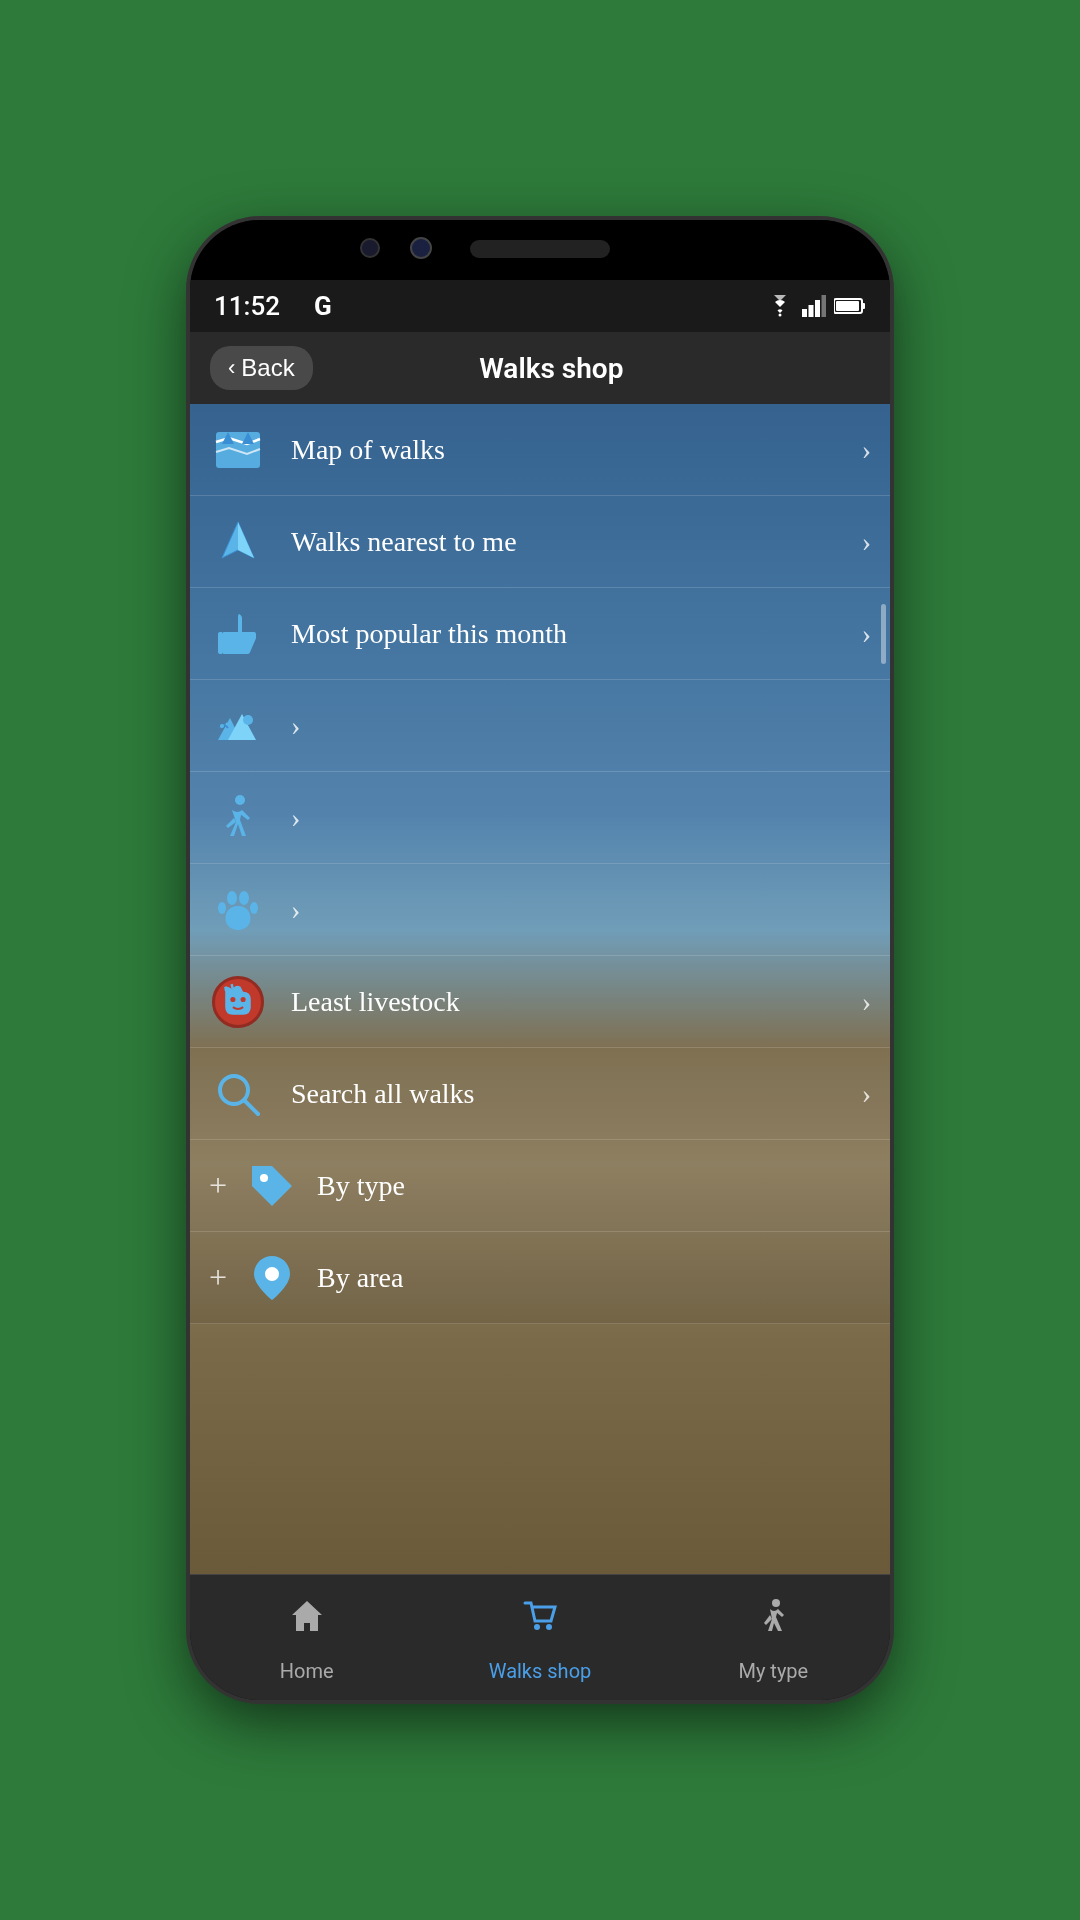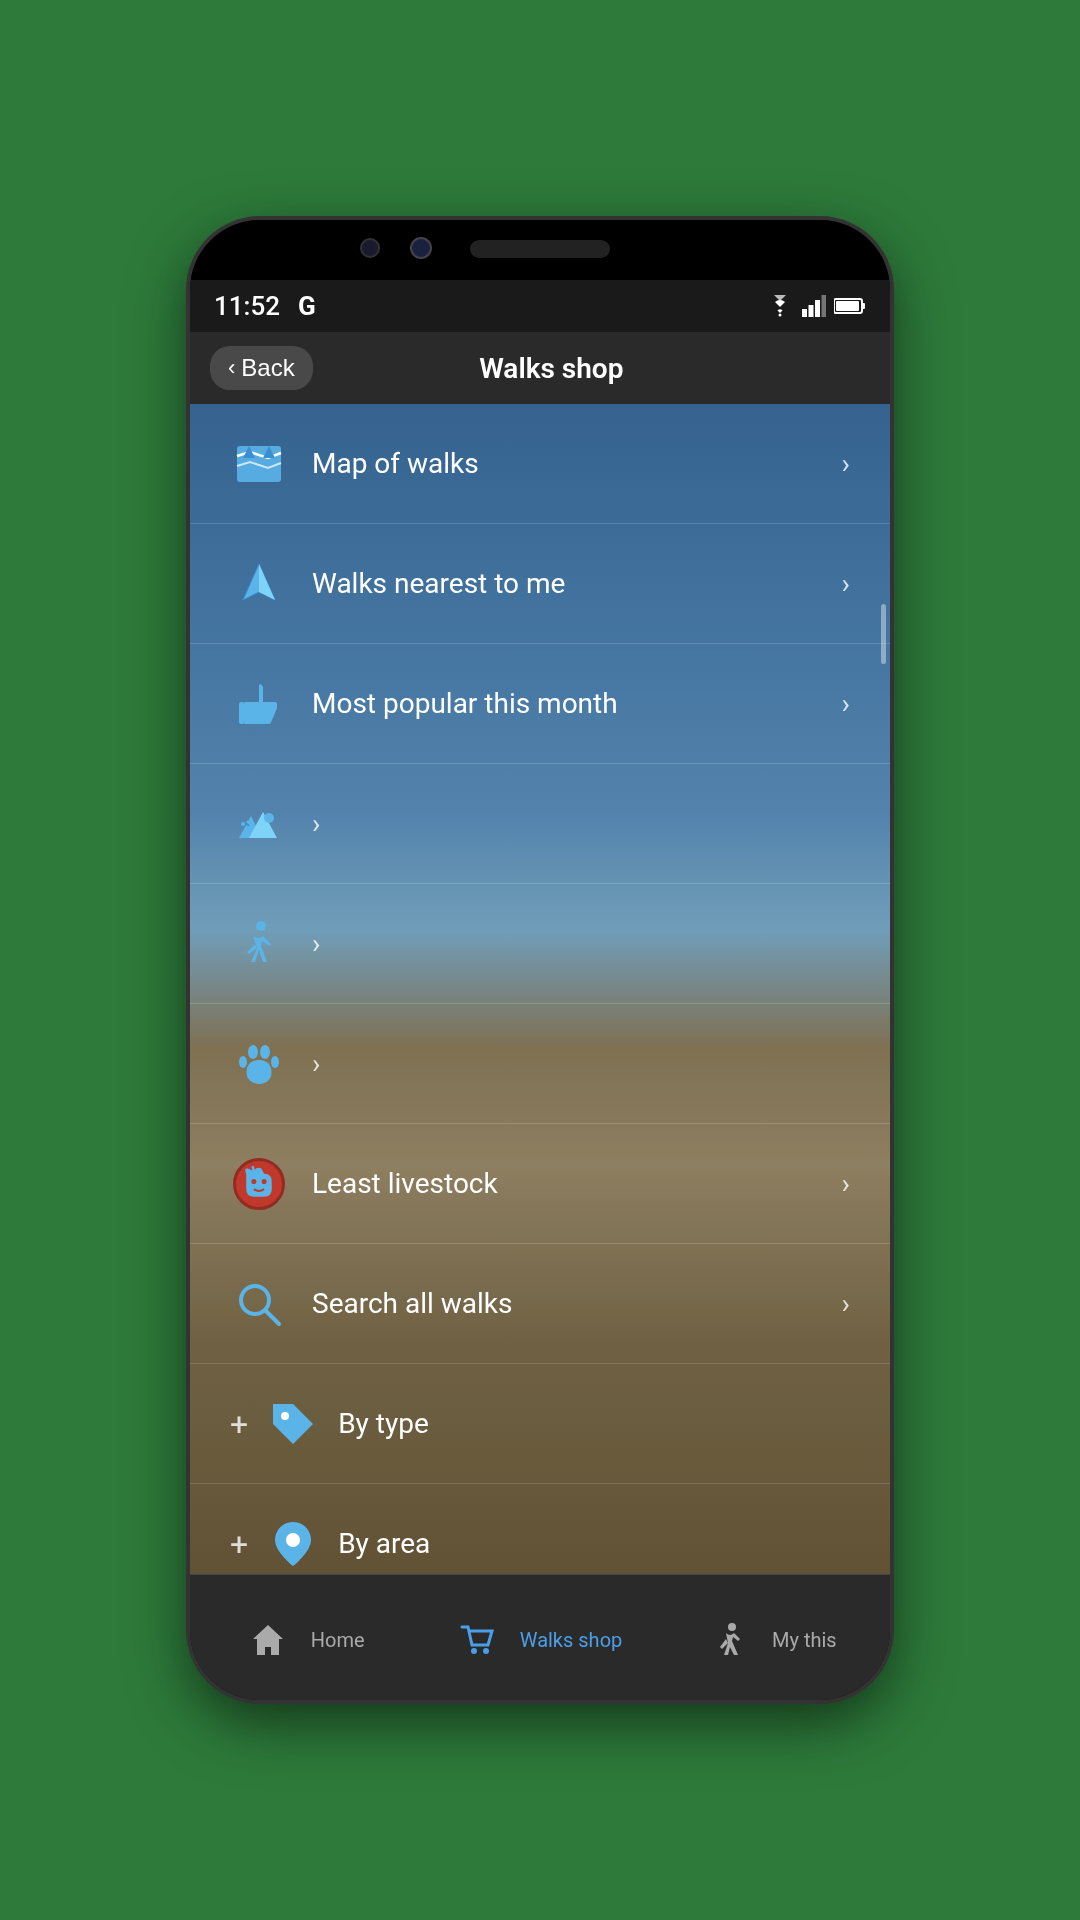--- a/index.html
+++ b/index.html
@@ -101,21 +101,21 @@
     .status-google {
       color: white;
       font-size: 26px;
       font-weight: 700;
       margin-left: 10px;
     }
 
     .status-left {
       display: flex;
       align-items: flex-start;
-      gap: 8px;
+      gap: 24px;
     }
 
     .status-right {
       display: flex;
       align-items: center;
       gap: 8px;
     }
 
     
     .top-bar {
@@ -179,27 +179,28 @@
     }
 
     .menu-list {
       position: relative;
       z-index: 2;
       width: 100%;
     }
 
     .menu-item {
       width: 100%;
-      height: 120px;
-      display: flex;
-      align-items: center;
-      padding: 0 40px;
+      height: 92px;
+      display: flex;
+      align-items: center;
+      padding: 0 19px;
       border-bottom: 1px solid rgba(255,255,255,0.15);
       cursor: pointer;
       background: rgba(0,0,0,0.08);
+      font-family: Liberation Serif, serif;
     }
 
     .menu-icon {
       width: 58px;
       height: 58px;
       margin-right: 24px;
       display: flex;
       align-items: center;
       justify-content: center;
       flex-shrink: 0;
@@ -248,21 +249,21 @@
       height: 130px;
       background: #2a2a2a;
       display: flex;
       align-items: center;
       border-top: 1px solid #444;
     }
 
     .nav-item {
       flex: 1;
       display: flex;
-      flex-direction: row;
+      flex-direction: column;
       align-items: center;
       justify-content: center;
       gap: 24px;
       cursor: pointer;
       padding: 10px 0;
     }
 
     .nav-label {
       font-size: 20px;
       color: #aaa;
@@ -479,19 +480,19 @@
       <span class="nav-label-active">Walks shop</span>
     </div>
 
     <div class="nav-item">
       <svg width="38" height="38" viewBox="0 0 38 38">
         <circle cx="22" cy="6" r="4" fill="#aaa"></circle>
         <path d="M16 12 L18 22 L14 34 L18 34 L20 26 L24 34 L28 34 L22 20 L24 12 Q20 16 16 12z" fill="#aaa"></path>
         <path d="M24 12 L30 18 L28 20 L22 15" fill="#aaa"></path>
         <path d="M18 22 L12 28 L10 26 L16 18" fill="#aaa"></path>
       </svg>
-      <span class="nav-label">My this</span>
+      <span class="nav-label">My type</span>
     </div>
 
 
   </div>
 
 </div>
 
 </body></html>

